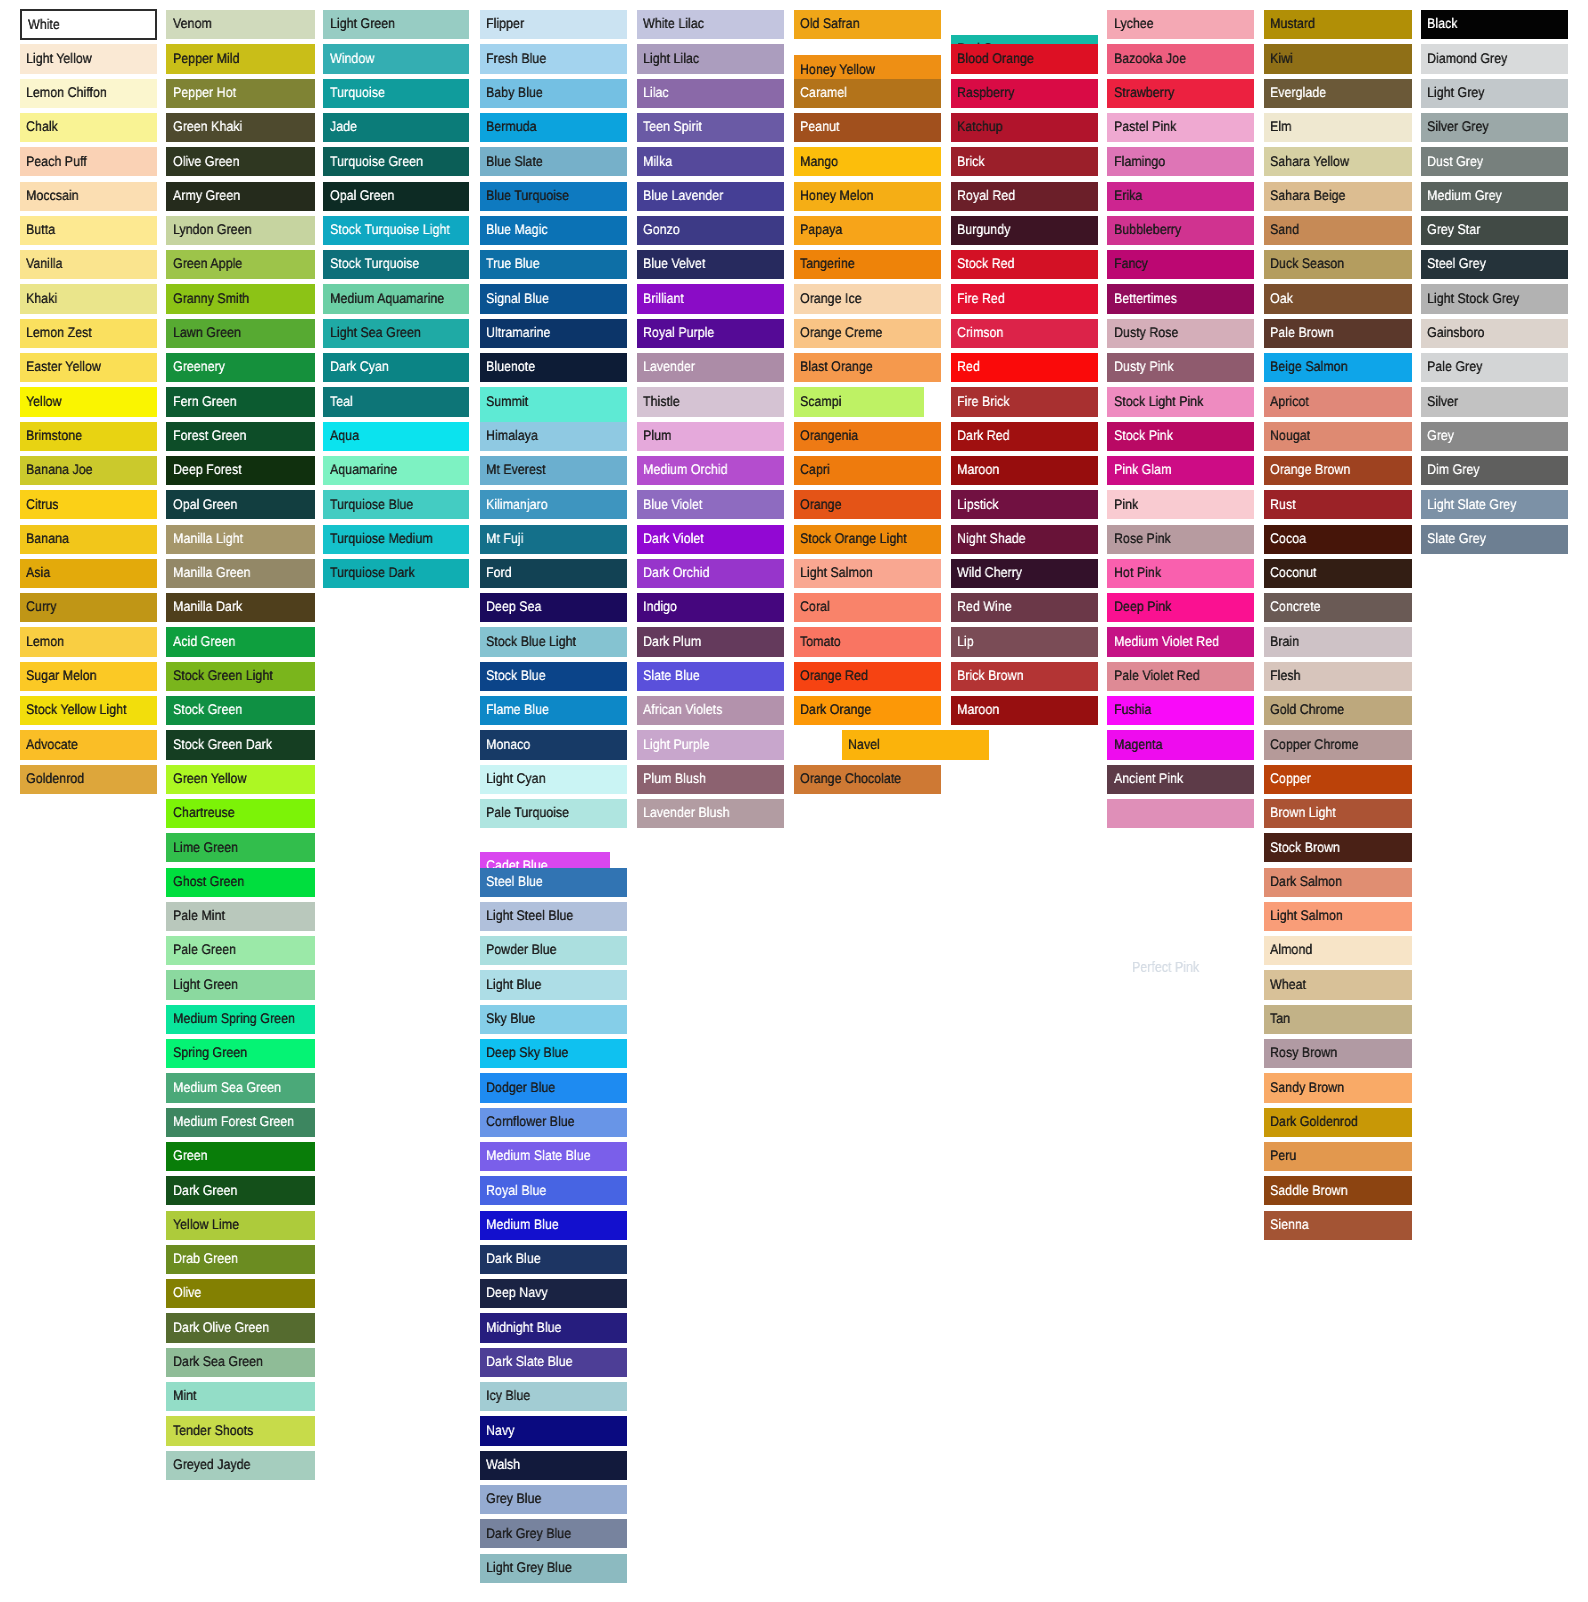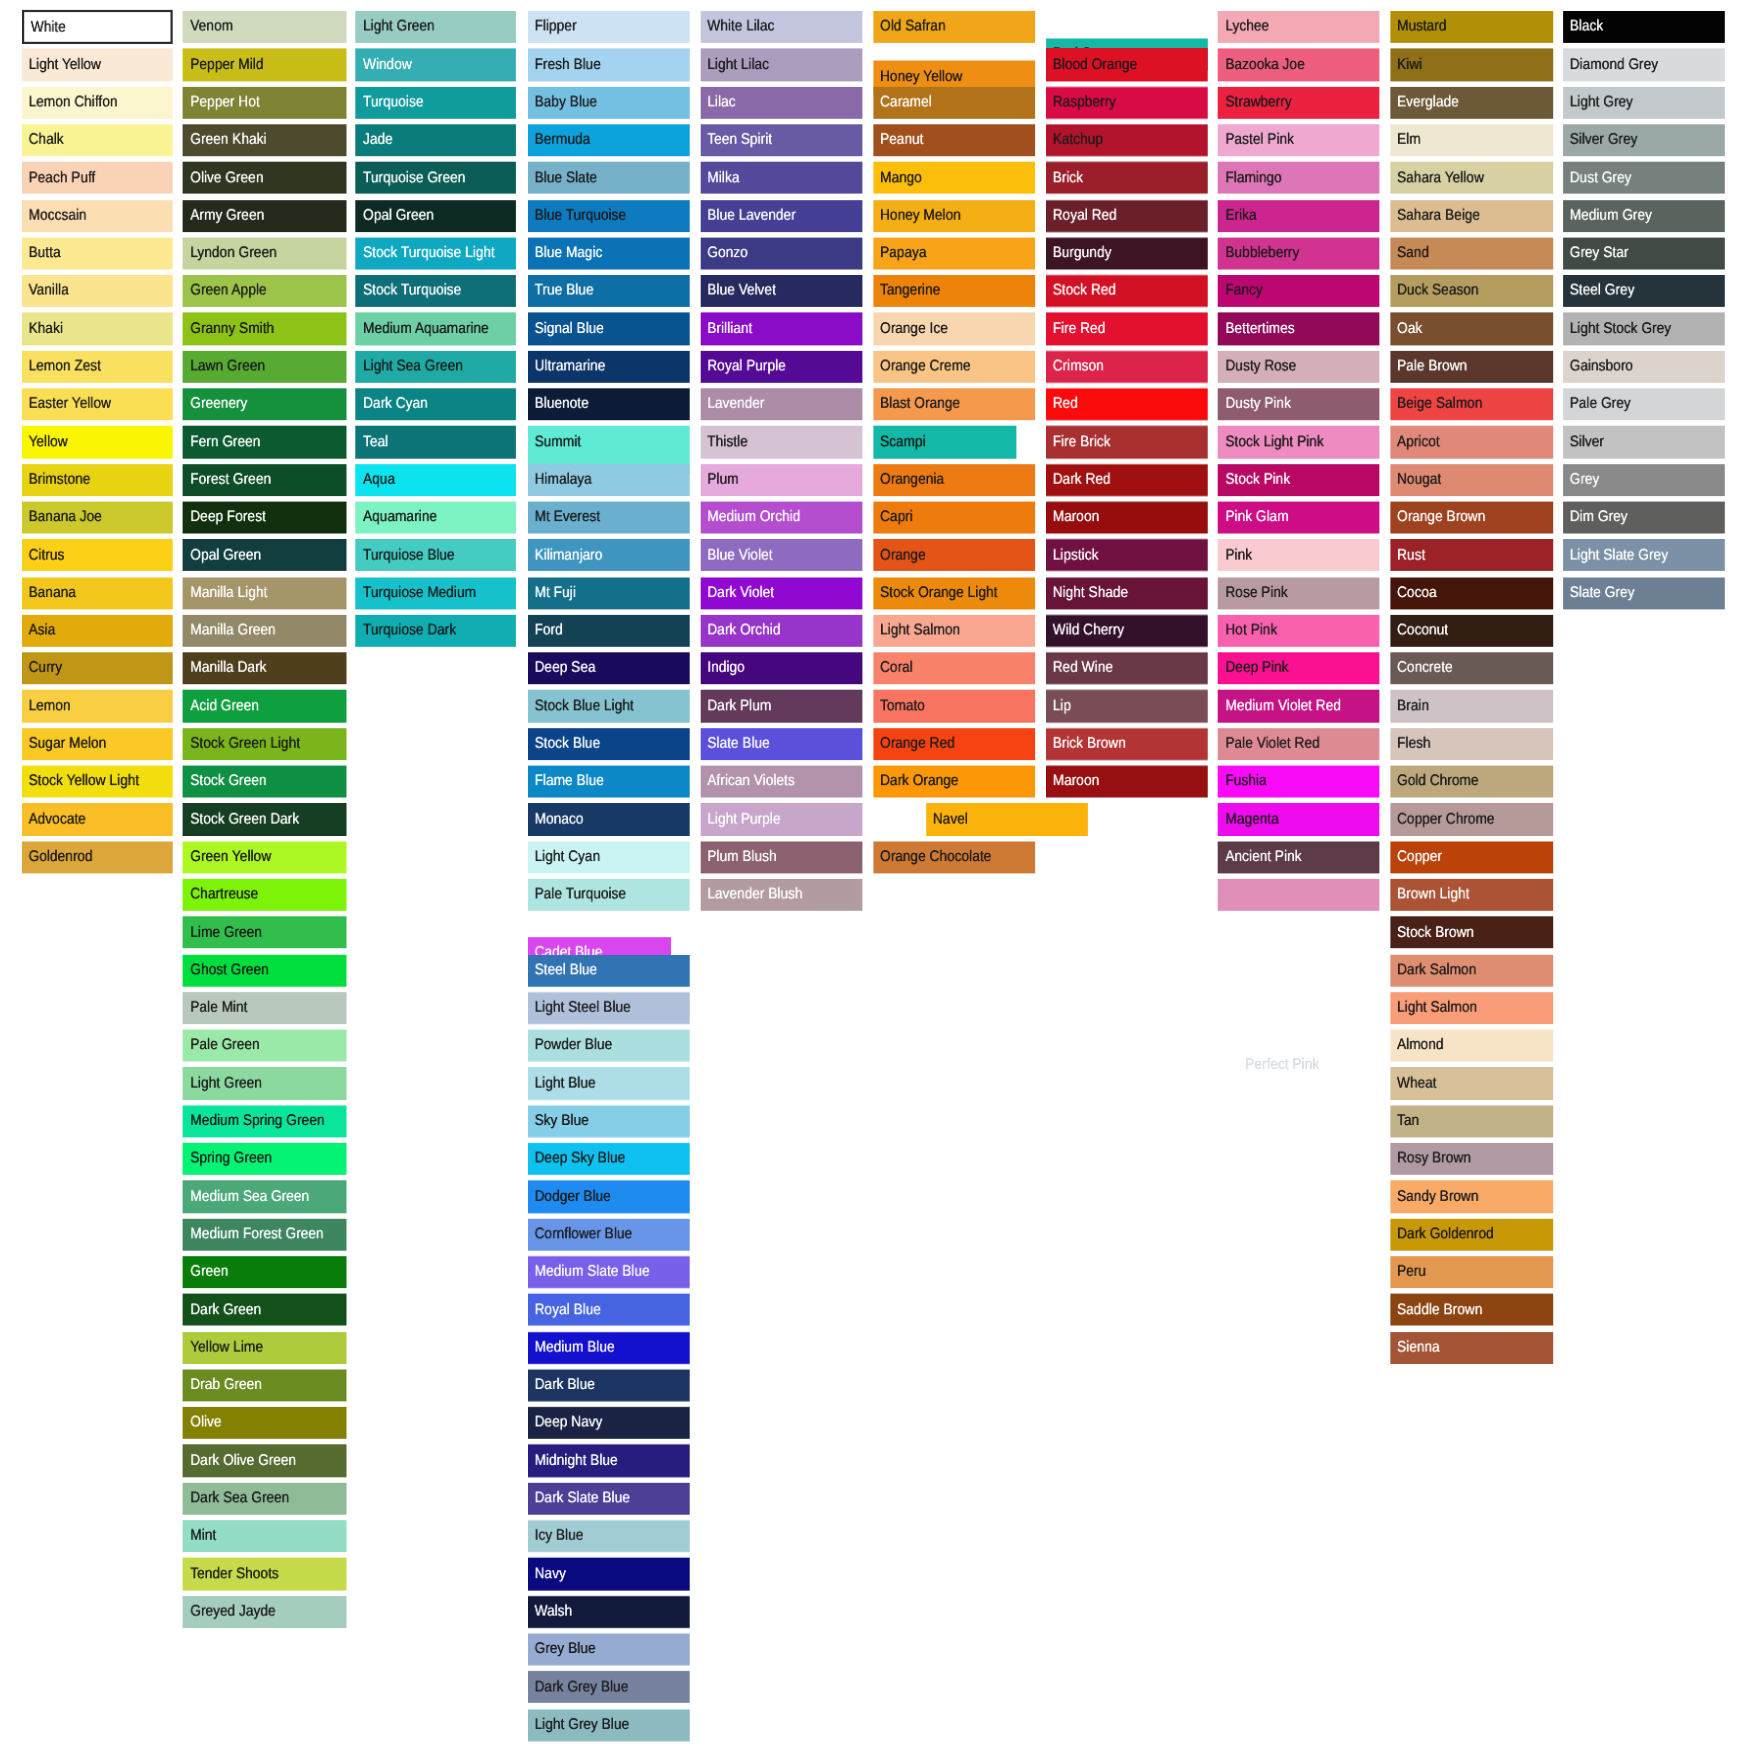--- a/index.html
+++ b/index.html
@@ -519,21 +519,21 @@
       </div>
 <div class="swatch dark" style="left:794px;top:284.4px;width:147.1px;height:29.3px;background:#f8d6af;">
         <span class="label" style="left:6.2px;top:6.4px">Orange Ice</span>
       </div>
 <div class="swatch dark" style="left:794px;top:318.7px;width:147.1px;height:29.3px;background:#f9c485;">
         <span class="label" style="left:6.2px;top:6.4px">Orange Creme</span>
       </div>
 <div class="swatch dark" style="left:794px;top:353px;width:147.1px;height:29.3px;background:#f5994d;">
         <span class="label" style="left:6.2px;top:6.4px">Blast Orange</span>
       </div>
-<div class="swatch dark" style="left:794px;top:387.3px;width:130px;height:29.3px;background:#14b8a6;">
+<div class="swatch dark" style="left:794px;top:387.3px;width:130px;height:29.3px;background:#bef264;">
         <span class="label" style="left:6.2px;top:6.4px">Scampi</span>
       </div>
 <div class="swatch dark" style="left:794px;top:421.6px;width:147.1px;height:29.3px;background:#ee7a14;">
         <span class="label" style="left:6.2px;top:6.4px">Orangenia</span>
       </div>
 <div class="swatch dark" style="left:794px;top:455.9px;width:147.1px;height:29.3px;background:#ee7b0d;">
         <span class="label" style="left:6.2px;top:6.4px">Capri</span>
       </div>
 <div class="swatch dark" style="left:794px;top:490.2px;width:147.1px;height:29.3px;background:#e45417;">
         <span class="label" style="left:6.2px;top:6.4px">Orange</span>
@@ -726,21 +726,21 @@
       </div>
 <div class="swatch dark" style="left:1264.2px;top:250.1px;width:147.4px;height:29.3px;background:#b49d5f;">
         <span class="label" style="left:6.2px;top:6.4px">Duck Season</span>
       </div>
 <div class="swatch light" style="left:1264.2px;top:284.4px;width:147.4px;height:29.3px;background:#7a4f2e;">
         <span class="label" style="left:6.2px;top:6.4px">Oak</span>
       </div>
 <div class="swatch light" style="left:1264.2px;top:318.7px;width:147.4px;height:29.3px;background:#5b382b;">
         <span class="label" style="left:6.2px;top:6.4px">Pale Brown</span>
       </div>
-<div class="swatch dark" style="left:1264.2px;top:353px;width:147.4px;height:29.3px;background:#ef4444;">
+<div class="swatch dark" style="left:1264.2px;top:353px;width:147.4px;height:29.3px;background:#0ea5e9;">
         <span class="label" style="left:6.2px;top:6.4px">Beige Salmon</span>
       </div>
 <div class="swatch dark" style="left:1264.2px;top:387.3px;width:147.4px;height:29.3px;background:#e08879;">
         <span class="label" style="left:6.2px;top:6.4px">Apricot</span>
       </div>
 <div class="swatch dark" style="left:1264.2px;top:421.6px;width:147.4px;height:29.3px;background:#de8a72;">
         <span class="label" style="left:6.2px;top:6.4px">Nougat</span>
       </div>
 <div class="swatch light" style="left:1264.2px;top:455.9px;width:147.4px;height:29.3px;background:#9e4220;">
         <span class="label" style="left:6.2px;top:6.4px">Orange Brown</span>

